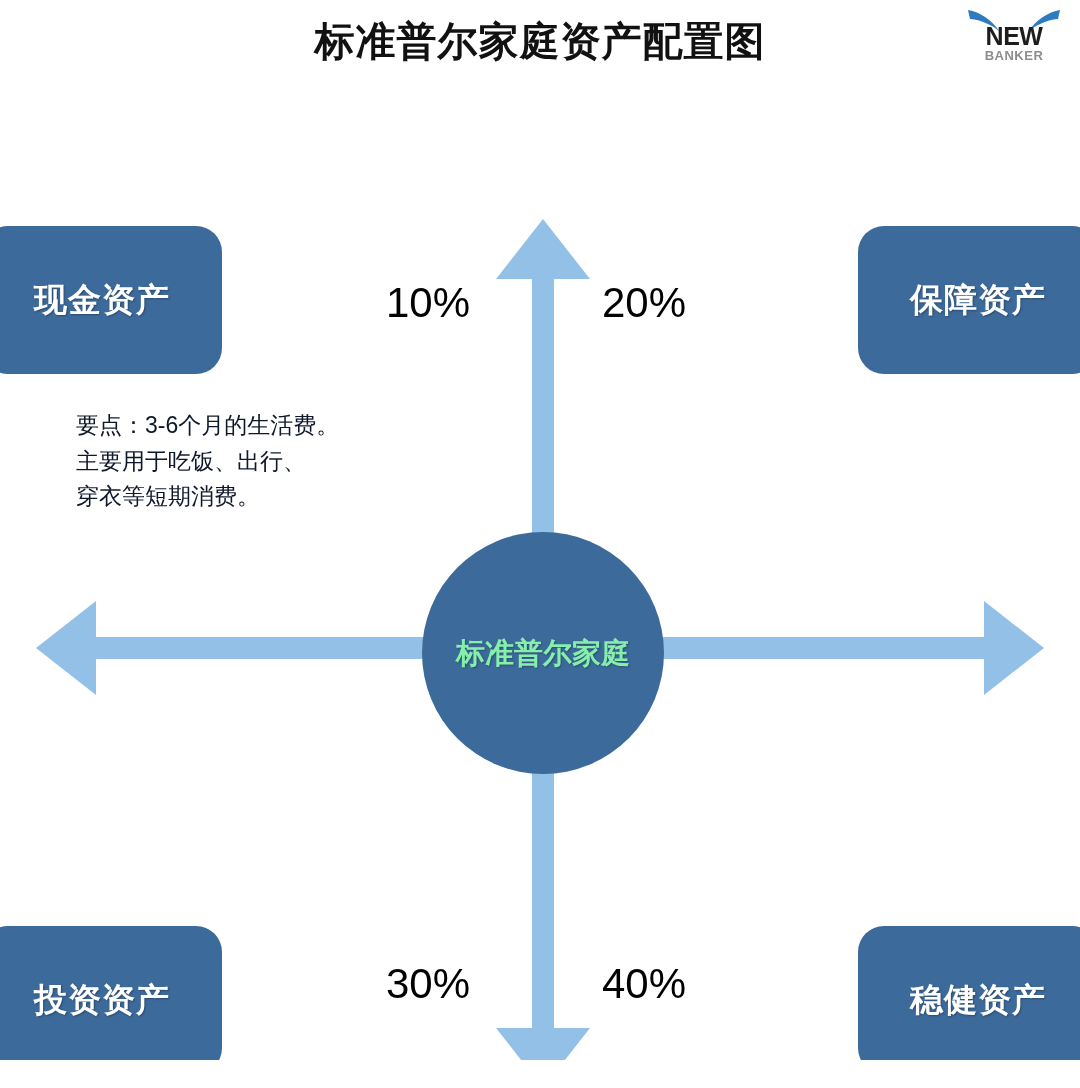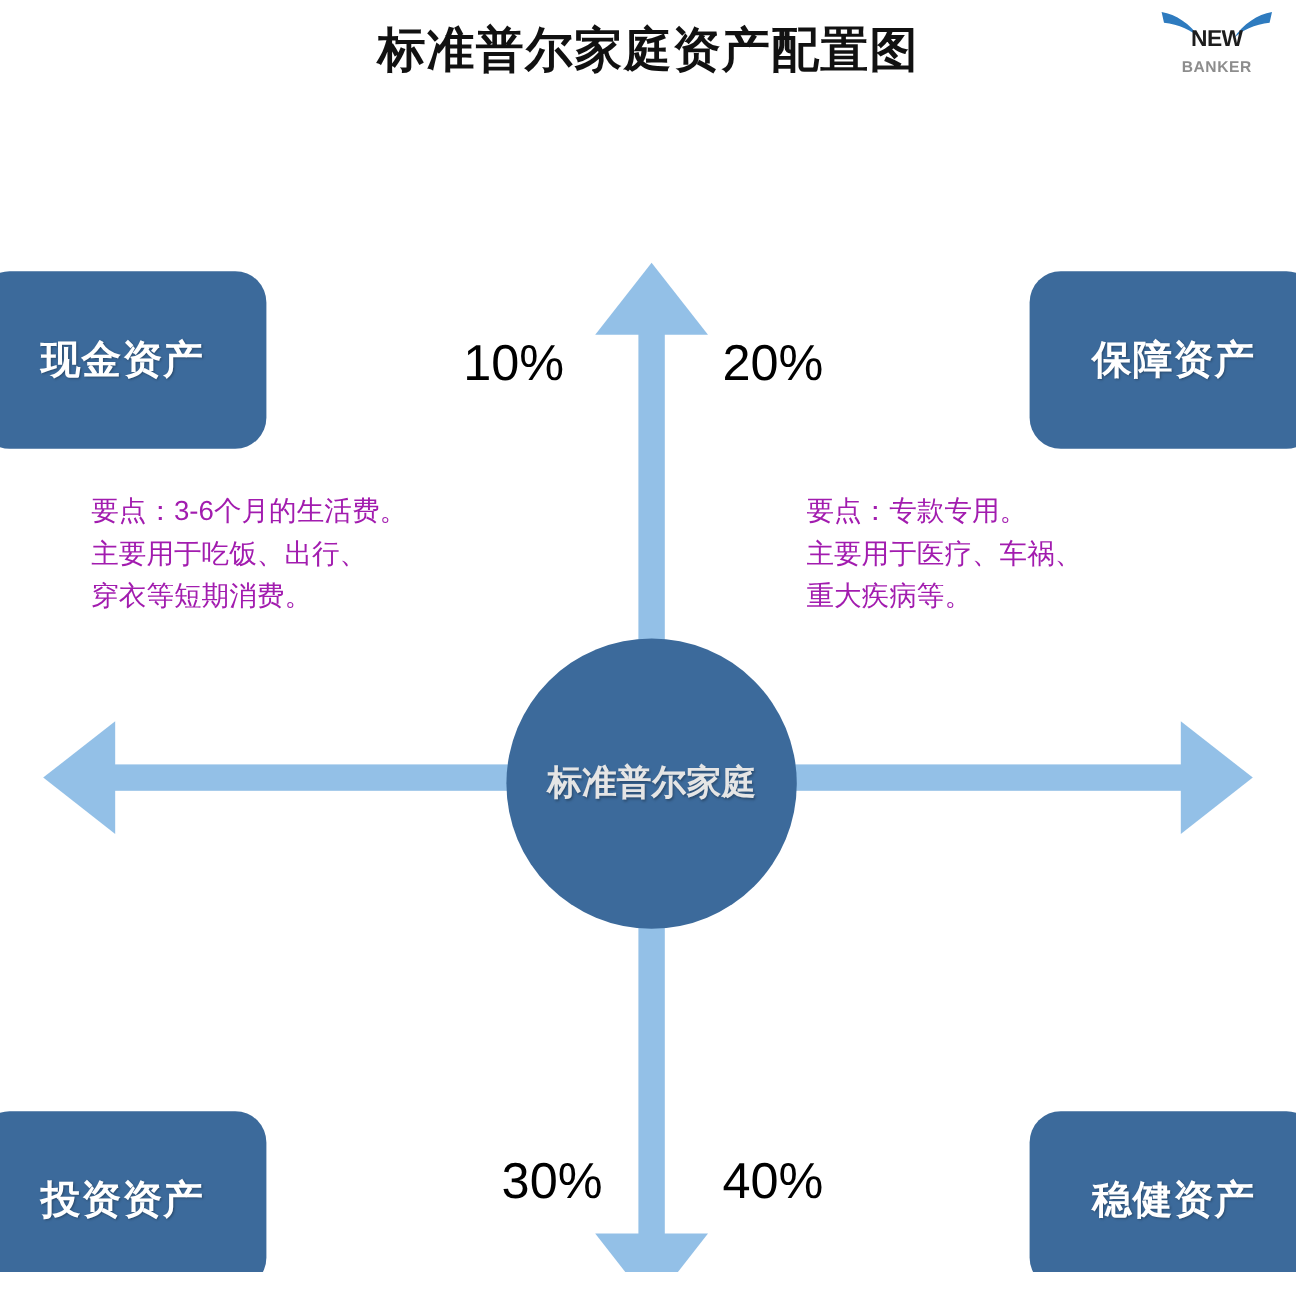--- a/index.html
+++ b/index.html
@@ -35,21 +35,21 @@
     right: 18px;
     top: 4px;
     width: 96px;
     height: 80px;
   }
   #logo .logo-text-new {
     position: absolute;
     left: 0; top: 18px;
     width: 96px;
     text-align: center;
-    font-size: 19px;
+    font-size: 25px;
     font-weight: bold;
     color: #1d1d1d;
     font-family: "Liberation Sans", sans-serif;
     letter-spacing: -0.5px;
   }
   #logo .logo-text-banker {
     position: absolute;
     left: 0; top: 44px;
     width: 96px;
     text-align: center;
@@ -107,21 +107,21 @@
     left: 422px;
     top: 532px;
     width: 242px;
     height: 242px;
     border-radius: 50%;
     background: #3C6A9B;
     display: flex;
     flex-direction: column;
     align-items: center;
     justify-content: center;
-    color: #e5e5e5;
+    color: #86efac;
     font-size: 29px;
     font-weight: bold;
     line-height: 1.25;
     text-align: center;
     text-shadow: 1px 1px 2px rgba(0,0,0,0.28);
   }
 
   
   .cat-box {
     position: absolute;
@@ -144,29 +144,29 @@
   
   .pct {
     position: absolute;
     font-size: 42px;
     font-weight: normal;
     color: #000000;
     white-space: nowrap;
   }
   #pct-cash    { left: 386px; top: 279px; }
   #pct-protect { left: 602px; top: 279px; }
-  #pct-invest  { left: 386px; top: 960px; margin-left: 32px; }
+  #pct-invest  { left: 386px; top: 960px; }
   #pct-steady  { left: 602px; top: 960px; }
 
   
   .desc {
     position: absolute;
     font-size: 23px;
     line-height: 1.55;
-    color: #a21caf;
+    color: #0f172a;
     white-space: pre-line;
   }
   #desc-cash    { left: 76px;  top: 408px; width: 370px; }
   #desc-protect { left: 672px; top: 408px; width: 370px; }
   #desc-invest  { left: 76px;  top: 757px; width: 370px; }
   #desc-steady  { left: 650px; top: 757px; width: 345px; }
 </style>
 </head>
 <body>
 
@@ -204,17 +204,14 @@
   <div class="cat-box" id="box-steady">稳健资产</div>
 
   <div class="pct" id="pct-cash">10%</div>
   <div class="pct" id="pct-protect">20%</div>
   <div class="pct" id="pct-invest">30%</div>
   <div class="pct" id="pct-steady">40%</div>
 
   <div class="desc" id="desc-cash">要点：3-6个月的生活费。
 主要用于吃饭、出行、
 穿衣等短期消费。</div>
-  <div class="desc" id="desc-protect">要点：专款专用。
-主要用于医疗、车祸、
-重大疾病等。</div>
 
 </div>
 
 </body></html>

